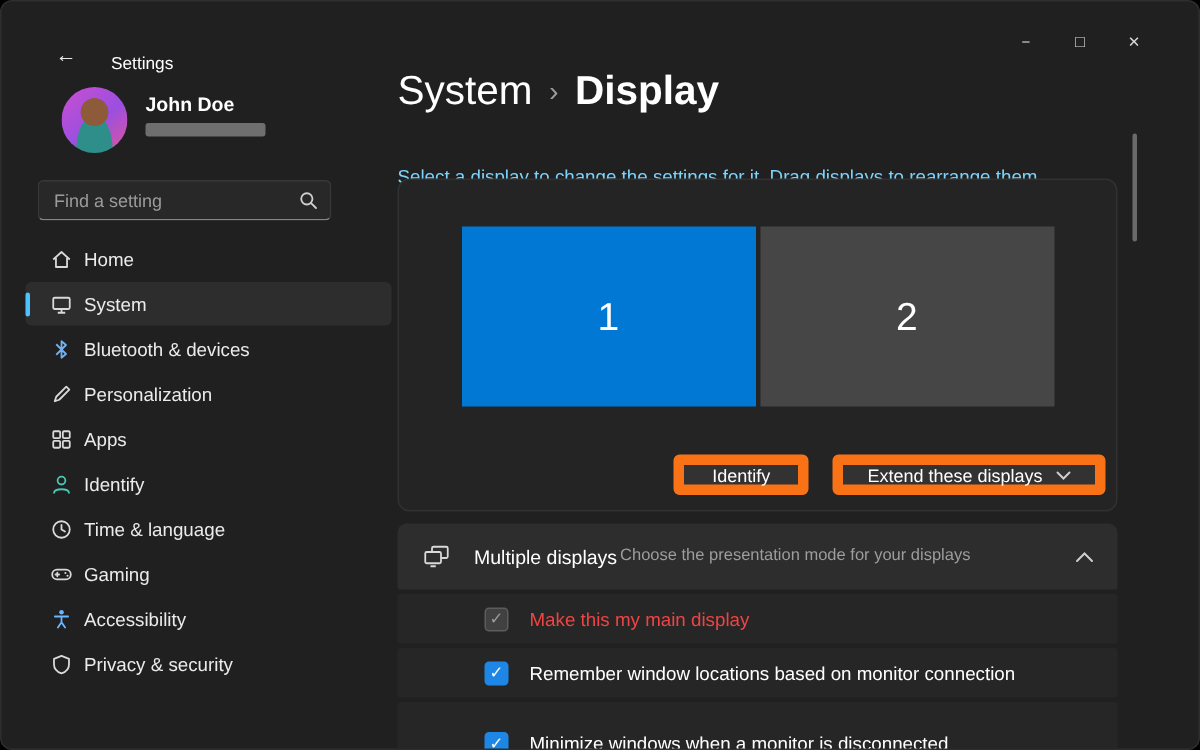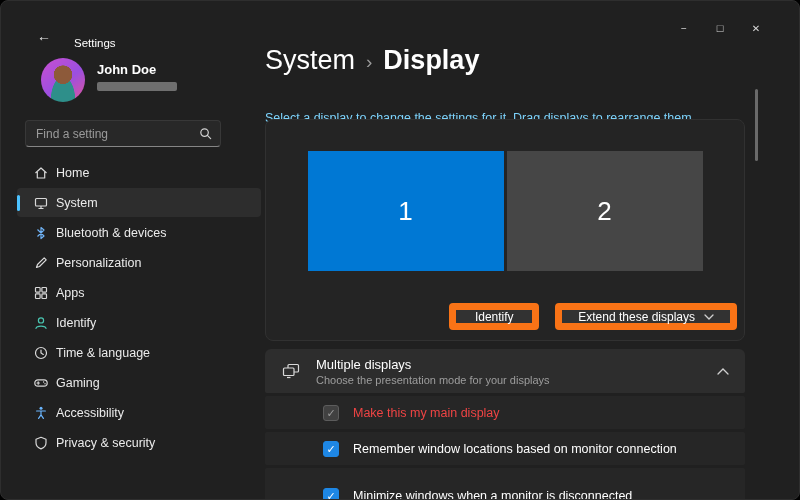--- a/index.html
+++ b/index.html
@@ -48,21 +48,21 @@
   .display-card { position:absolute; left:264px; top:118px; width:480px; height:222px; background:#242424; border:1px solid #313131; border-radius:8px; }
   .monitors { position:absolute; left:0; right:0; top:31px; display:flex; justify-content:center; gap:3px; }
   .monitor { width:196px; height:120px; display:flex; align-items:center; justify-content:center; font-size:26px; color:#fff; }
   .monitor.m1 { background:#0078d4; }
   .monitor.m2 { background:#464646; }
   .card-actions { position:absolute; right:7px; bottom:10px; display:flex; gap:16px; }
   .btn { height:27px; background:#323232; border:7px solid #f97316; border-radius:4px; color:#fff; font-size:12px; display:flex; align-items:center; justify-content:center; padding:0 16px; gap:9px; }
   .btn.identify { width:90px; }
 
   .expander { position:absolute; left:264px; top:348px; width:480px; height:44px; background:#2d2d2d; border-radius:6px 6px 2px 2px; display:flex; align-items:center; padding:0 16px; gap:15px; }
-  .exp-text { flex:1; display:flex; flex-direction:column; gap:2px; }
+  .exp-text { flex:1; display:flex; flex-direction:row; gap:2px; }
   .exp-title { font-size:13px; color:#fff; }
   .exp-sub { font-size:11px; color:#9d9d9d; }
   .chevron-up { margin-left:auto; }
 
   .row { position:absolute; left:264px; width:480px; height:33px; background:#262626; display:flex; align-items:center; padding-left:58px; gap:14px; border-radius:2px; }
   .row.r1 { top:395px; }
   .row.r2 { top:431px; }
   .row.r3 { top:467px; height:56px; }
   .checkbox { width:16px; height:16px; border-radius:3px; display:flex; align-items:center; justify-content:center; font-size:11px; line-height:16px; }
   .checkbox.on { background:#1e87e5; color:#fff; border:1px solid #1e87e5; }

